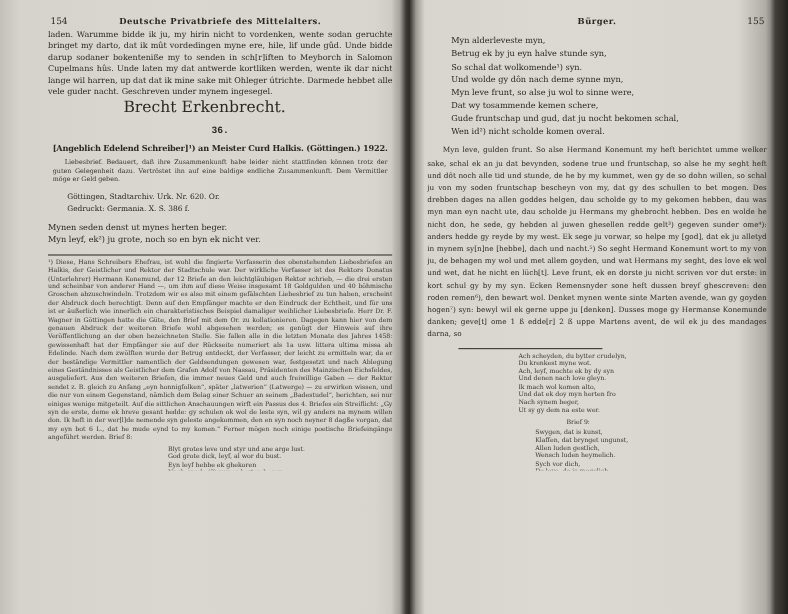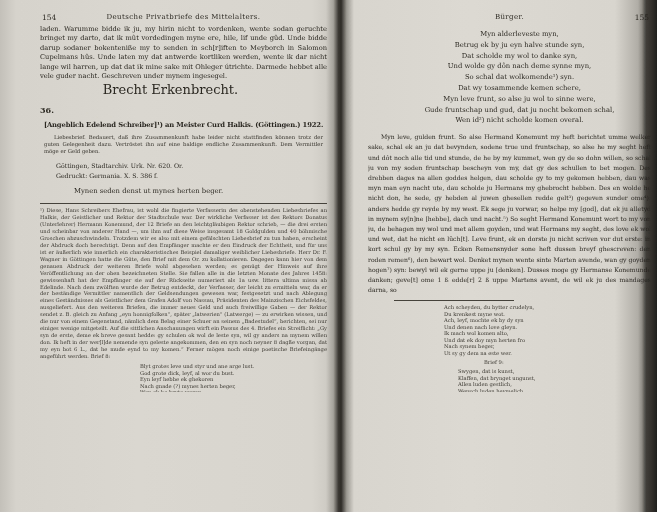--- a/index.html
+++ b/index.html
@@ -20,48 +20,48 @@
     background:linear-gradient(90deg,
       rgba(24,21,17,0) 0%, rgba(24,21,17,0.22) 26%, rgba(24,21,17,0.80) 44%,
       rgba(24,21,17,0.88) 54%, rgba(24,21,17,0.30) 74%, rgba(24,21,17,0) 100%);
   }
   .right-band{
     position:absolute; top:0; right:0; width:15px; height:512px;
     background:linear-gradient(90deg, rgba(20,18,15,0) 0%, rgba(20,18,15,0.5) 30%, #34312c 62%, #211f1c 100%);
   }
   .col{ position:absolute; top:0; height:392px; overflow:hidden; }
   .col.left { left:40px;  width:287px; }
-  .col.right{ left:368px; width:283px; }
+  .col.right{ left:356px; width:283px; }
 
   .runhead{ position:relative; margin-top:13px; height:12px; font-size:7px; }
-  .runhead .title{ display:block; text-align:center; font-weight:normal; letter-spacing:.4px; }
+  .runhead .title{ display:block; text-align:center; font-weight:bold; letter-spacing:.4px; }
   .runhead .num{ position:absolute; top:0; font-size:7.5px; }
   .left  .runhead .num{ left:2px; }
   .right .runhead .num{ right:2px; }
 
   .bodytext{ font-size:6.7px; line-height:9.4px; text-align:justify; }
   .sig{ font-size:13px; text-align:center; padding-right:26px; margin-top:1px; }
   .adr{ margin-top:4px; text-indent:12px; }
-  .num36{ font-weight:bold; font-size:8px; margin-top:8px; }
+  .num36{ text-align:center; font-weight:bold; font-size:8px; margin-top:8px;font-family:Liberation Mono, monospace; }
   .heading{ text-align:center; font-weight:bold; font-size:6.8px; letter-spacing:-0.15px;
             margin-top:6px; white-space:nowrap; }
   .regest{ font-size:5.3px; line-height:7px; text-align:justify; margin-top:5px;
            padding:0 4px; text-indent:10px; color:#35322c; }
   .source{ font-size:6.2px; line-height:9px; margin-top:6px; margin-left:16px; }
   .verse{ margin-top:7px; font-size:6.8px; line-height:9.6px; }
-  .left .verse{ margin-left:34px; }
+  .left .verse{ }
   .fnrule{ border:none; border-top:1px solid #45423c; margin-top:6px; }
   .fnrule.full{ width:100%; }
   .fnrule.short{ width:120px; margin-left:26px; margin-top:5px; }
   .footnote{ font-size:5.2px; line-height:6.95px; text-align:justify; margin-top:3px; color:#37342e; }
   .fnverse{ font-size:5.2px; line-height:6.5px; margin-top:3px; color:#37342e; }
   .left .fnverse{ margin-left:100px; }
   .fnmark{ font-size:5.2px; margin-top:4px; margin-left:18px; color:#37342e; }
 
-  .rp-verse{ margin-left:20px; font-size:6.8px; line-height:10.8px; margin-top:4px;text-align:center; }
+  .rp-verse{ margin-left:20px; font-size:6.8px; line-height:10.8px; margin-top:4px; }
   .prose{ font-size:6.1px; line-height:10.2px; text-align:justify; margin-top:6px; text-indent:13px; }
   .fnverse1{ margin-left:76px; }
   .brief9{ font-size:5.2px; margin-left:116px; margin-top:3px; color:#37342e; }
   .fnverse2{ margin-left:90px; }
   .rp-footnote{ font-size:5.2px; line-height:6.9px; text-align:justify; margin-top:4px; color:#37342e; }
 </style>
 </head>
 <body>
 
 <div class="scan">
@@ -73,20 +73,21 @@
     </div>
     <p class="bodytext">laden. Warumme bidde ik ju, my hirin nicht to vordenken, wente sodan geruchte bringet my darto, dat ik mût vordedingen myne ere, hile, lif unde gûd. Unde bidde darup sodaner bokenteniße my to senden in sch[r]iften to Meyborch in Salomon Cupelmans hûs. Unde laten my dat antwerde kortliken werden, wente ik dar nicht lange wil harren, up dat dat ik mine sake mit Ohleger útrichte. Darmede hebbet alle vele guder nacht. Geschreven under mynem ingesegel.</p>
     <div class="sig">Brecht Erkenbrecht.</div>
     <div class="num36">36.</div>
     <div class="heading">[Angeblich Edelend Schreiber]¹) an Meister Curd Halkis. (Göttingen.) 1922.</div>
     <p class="regest">Liebesbrief. Bedauert, daß ihre Zusammenkunft habe leider nicht stattfinden können trotz der guten Gelegenheit dazu. Vertröstet ihn auf eine baldige endliche Zusammenkunft. Dem Vermittler möge er Geld geben.</p>
     <div class="source">Göttingen, Stadtarchiv. Urk. Nr. 620. Or.</div>
     <div class="source" style="margin-top:1px;">Gedruckt: Germania. X. S. 386 f.</div>
     <div class="verse">
         <div>Mynen seden denst ut mynes herten beger.</div>
+        <div>Myn leyf, ek²) ju grote, noch so en byn ek nicht ver.</div>
       </div>
     <hr class="fnrule full">
     <p class="footnote">¹) Diese, Hans Schreibers Ehefrau, ist wohl die fingierte Verfasserin des obenstehenden Liebesbriefes an Halkis, der Geistlicher und Rektor der Stadtschule war. Der wirkliche Verfasser ist des Rektors Donatus (Unterlehrer) Hermann Konemund, der 12 Briefe an den leichtgläubigen Rektor schrieb, — die drei ersten und scheinbar von anderer Hand —, um ihm auf diese Weise insgesamt 18 Goldgulden und 40 böhmische Groschen abzuschwindeln. Trotzdem wir es also mit einem gefälschten Liebesbrief zu tun haben, erscheint der Abdruck doch berechtigt. Denn auf den Empfänger machte er den Eindruck der Echtheit, und für uns ist er äußerlich wie innerlich ein charakteristisches Beispiel damaliger weiblicher Liebesbriefe. Herr Dr. F. Wagner in Göttingen hatte die Güte, den Brief mit dem Or. zu kollationieren. Dagegen kann hier von dem genauen Abdruck der weiteren Briefe wohl abgesehen werden; es genügt der Hinweis auf ihre Veröffentlichung an der oben bezeichneten Stelle. Sie fallen alle in die letzten Monate des Jahres 1458: gewissenhaft hat der Empfänger sie auf der Rückseite numeriert als 1a usw. littera ultima missa ab Edelinde. Nach dem zwölften wurde der Betrug entdeckt, der Verfasser, der leicht zu ermitteln war, da er der beständige Vermittler namentlich der Geldsendungen gewesen war, festgesetzt und nach Ablegung eines Geständnisses als Geistlicher dem Grafen Adolf von Nassau, Präsidenten des Mainzischen Eichsfeldes, ausgeliefert. Aus den weiteren Briefen, die immer neues Geld und auch freiwillige Gaben — der Rektor sendet z. B. gleich zu Anfang „eyn honnigfolken“, später „latwerien“ (Latwerge) — zu erwirken wissen, und die nur von einem Gegenstand, nämlich dem Belag einer Schuer an seinem „Badestudel“, berichten, sei nur einiges wenige mitgeteilt. Auf die sittlichen Anschauungen wirft ein Passus des 4. Briefes ein Streiflicht: „Gy syn de erste, deme ek breve gesant hedde: gy schulen ok wol de leste syn, wil gy anders na mynem willen don. Ik heft in der wer[l]de nemende syn geleste angekommen, den en syn noch neyner 8 dagße vorgan, dat my eyn bot 6 L., dat he mude eynd to my komen.“ Ferner mögen noch einige poetische Briefeingänge angeführt werden. Brief 8:</p>
     <div class="fnverse">
         <div>Blyt grotes leve und styr und ane arge lust.</div>
         <div>God grote dick, leyf, al wor du bust.</div>
         <div>Eyn leyf hebbe ek ghekoren</div>
         <div>Nach gnade (?) mynes herten beger,</div>
         <div>Wen ek he brute waren,</div>
         <div>Dat brocte mynem herten swer.</div>
@@ -99,25 +100,24 @@
   </div>
 
   <div class="col right">
     <div class="runhead">
       <span class="title">Bürger.</span>
       <span class="num">155</span>
     </div>
     <div class="rp-verse">
         <div>Myn alderleveste myn,</div>
         <div>Betrug ek by ju eyn halve stunde syn,</div>
-        <div>Dat scholde my wol to danke syn,</div>
+        <div>So schal dat wolkomende¹) syn.</div>
         <div>Und wolde gy dôn nach deme synne myn,</div>
-        <div>So schal dat wolkomende¹) syn.</div>
+        <div>Myn leve frunt, so alse ju wol to sinne were,</div>
         <div>Dat wy tosammende kemen schere,</div>
-        <div>Myn leve frunt, so alse ju wol to sinne were,</div>
         <div>Gude fruntschap und gud, dat ju nocht bekomen schal,</div>
         <div>Wen id²) nicht scholde komen overal.</div>
       </div>
     <p class="prose">Myn leve, gulden frunt. So alse Hermand Konemunt my heft berichtet umme welker sake, schal ek an ju dat bevynden, sodene true und fruntschap, so alse he my seght heft und dôt noch alle tid und stunde, de he by my kummet, wen gy de so dohn willen, so schal ju von my soden fruntschap bescheyn von my, dat gy des schullen to bet mogen. Des drebben dages na allen goddes helgen, dau scholde gy to my gekomen hebben, dau was myn man eyn nacht ute, dau scholde ju Hermans my ghebrocht hebben. Des en wolde he nicht don, he sede, gy hebden al juwen ghesellen redde gelt³) gegeven sunder ome⁴): anders hedde gy reyde by my west. Ek sege ju vorwar, so helpe my [god], dat ek ju alletyd in mynem sy[n]ne [hebbe], dach und nacht.⁵) So seght Hermand Konemunt wort to my von ju, de behagen my wol und met allem goyden, und wat Hermans my seght, des love ek wol und wet, dat he nicht en lüch[t]. Leve frunt, ek en dorste ju nicht scriven vor dut erste: in kort schul gy by my syn. Ecken Remensnyder sone heft dussen breyf ghescreven: den roden remen⁶), den bewart wol. Denket mynen wente sinte Marten avende, wan gy goyden hogen⁷) syn: bewyl wil ek gerne uppe ju [denken]. Dusses moge gy Hermanse Konemunde danken; geve[t] ome 1 ß edde[r] 2 ß uppe Martens avent, de wil ek ju des mandages darna, so</p>
     <hr class="fnrule short">
     <div class="fnverse fnverse1">
         <div>Ach scheyden, du bytter crudelyn,</div>
         <div>Du krenkest myne wot.</div>
         <div>Ach, leyf, mochte ek by dy syn</div>
         <div>Und denen nach love gleyn.</div>

